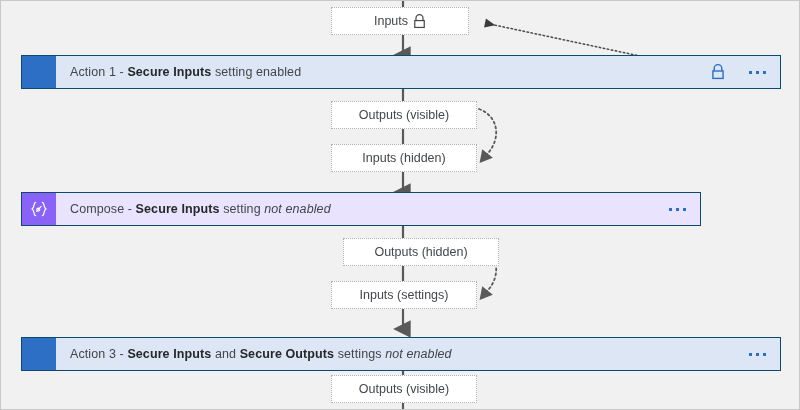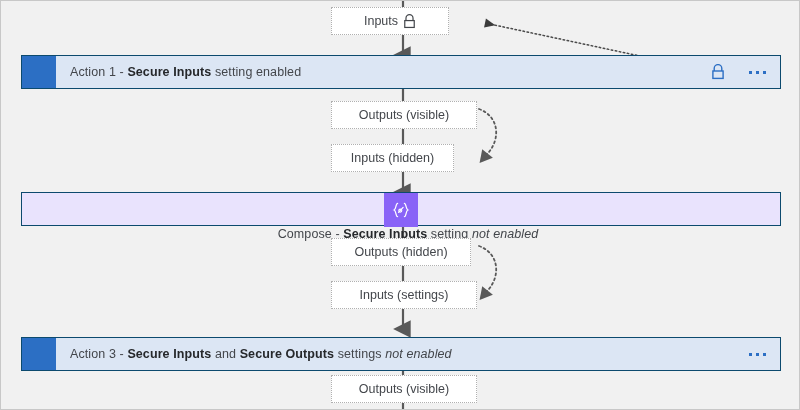--- a/index.html
+++ b/index.html
@@ -154,21 +154,21 @@
 
     <line x1="402" y1="308" x2="402" y2="328" stroke="#595959" stroke-width="2.2" marker-end="url(#arrowSolid)"></line>
 
     <line x1="402" y1="362" x2="402" y2="374" stroke="#595959" stroke-width="2.2"></line>
 
     <line x1="402" y1="402" x2="402" y2="410" stroke="#595959" stroke-width="2.2"></line>
 
     <line x1="728" y1="74" x2="484" y2="22" stroke="#4a4a4a" stroke-width="1.5" stroke-dasharray="1.5 2.6" stroke-linecap="round" marker-end="url(#arrowDotL)"></line>
   </svg>
 
-  <div class="dbox" style="left:330px; top:6px; width:118px;">
+  <div class="dbox" style="left:330px; top:6px; width:138px;">
     <span>Inputs</span>
     <svg class="dbox-lock" viewBox="0 0 14 16">
       <path d="M3.2,7 L3.2,4.4 A3.8,3.8 0 0 1 10.8,4.4 L10.8,7" fill="none" stroke="#43464b" stroke-width="1.3"></path>
       <rect x="1.9" y="7" width="10.2" height="7.4" fill="none" stroke="#43464b" stroke-width="1.3"></rect>
     </svg>
   </div>
 
   <div class="row row-action" style="left:20px; top:54px; width:760px;">
     <div class="row-icon icon-action"></div>
     <div class="row-label">
@@ -184,25 +184,25 @@
           <span></span>
           <span></span>
       </span>
     </div>
   </div>
 
   <div class="dbox" style="left:330px; top:100px; width:146px;">
     <span>Outputs (visible)</span>
   </div>
 
-  <div class="dbox" style="left:330px; top:143px; width:123px;">
+  <div class="dbox" style="left:330px; top:143px; width:146px;">
     <span>Inputs (hidden)</span>
   </div>
 
-  <div class="row row-compose" style="left:20px; top:191px; width:760px;flex-direction:column;">
+  <div class="row row-compose" style="left:20px; top:191px; width:680px;">
     <div class="row-icon icon-compose">
       <svg width="20" height="16" viewBox="0 0 20 16">
         <path d="M6.6,1.4 C4.6,1.4 5.3,7.2 3.2,8 C5.3,8.8 4.6,14.6 6.6,14.6" fill="none" stroke="#ffffff" stroke-width="1.25" stroke-linecap="round"></path>
         <path d="M13.4,1.4 C15.4,1.4 14.7,7.2 16.8,8 C14.7,8.8 15.4,14.6 13.4,14.6" fill="none" stroke="#ffffff" stroke-width="1.25" stroke-linecap="round"></path>
         <path d="M7.6,10.4 L12.1,5.4" stroke="#ffffff" stroke-width="1.25" stroke-linecap="round"></path>
         <path d="M11.1,4.4 L13.0,6.3 L12.1,5.4 Z" fill="#ffffff"></path>
         <circle cx="9.3" cy="8.6" r="1.5" fill="none" stroke="#ffffff" stroke-width="1.1"></circle>
       </svg>
     </div>
     <div class="row-label">
@@ -210,21 +210,21 @@
     </div>
     <div class="row-right">
       <span class="ellipsis">
         <span></span>
           <span></span>
           <span></span>
       </span>
     </div>
   </div>
 
-  <div class="dbox" style="left:330px; top:237px; width:140px;">
+  <div class="dbox" style="left:342px; top:237px; width:156px;">
     <span>Outputs (hidden)</span>
   </div>
 
   <div class="dbox" style="left:330px; top:280px; width:146px;">
     <span>Inputs (settings)</span>
   </div>
 
   <div class="row row-action" style="left:20px; top:328px; width:760px;margin-top:8px;">
     <div class="row-icon icon-action"></div>
     <div class="row-label">

